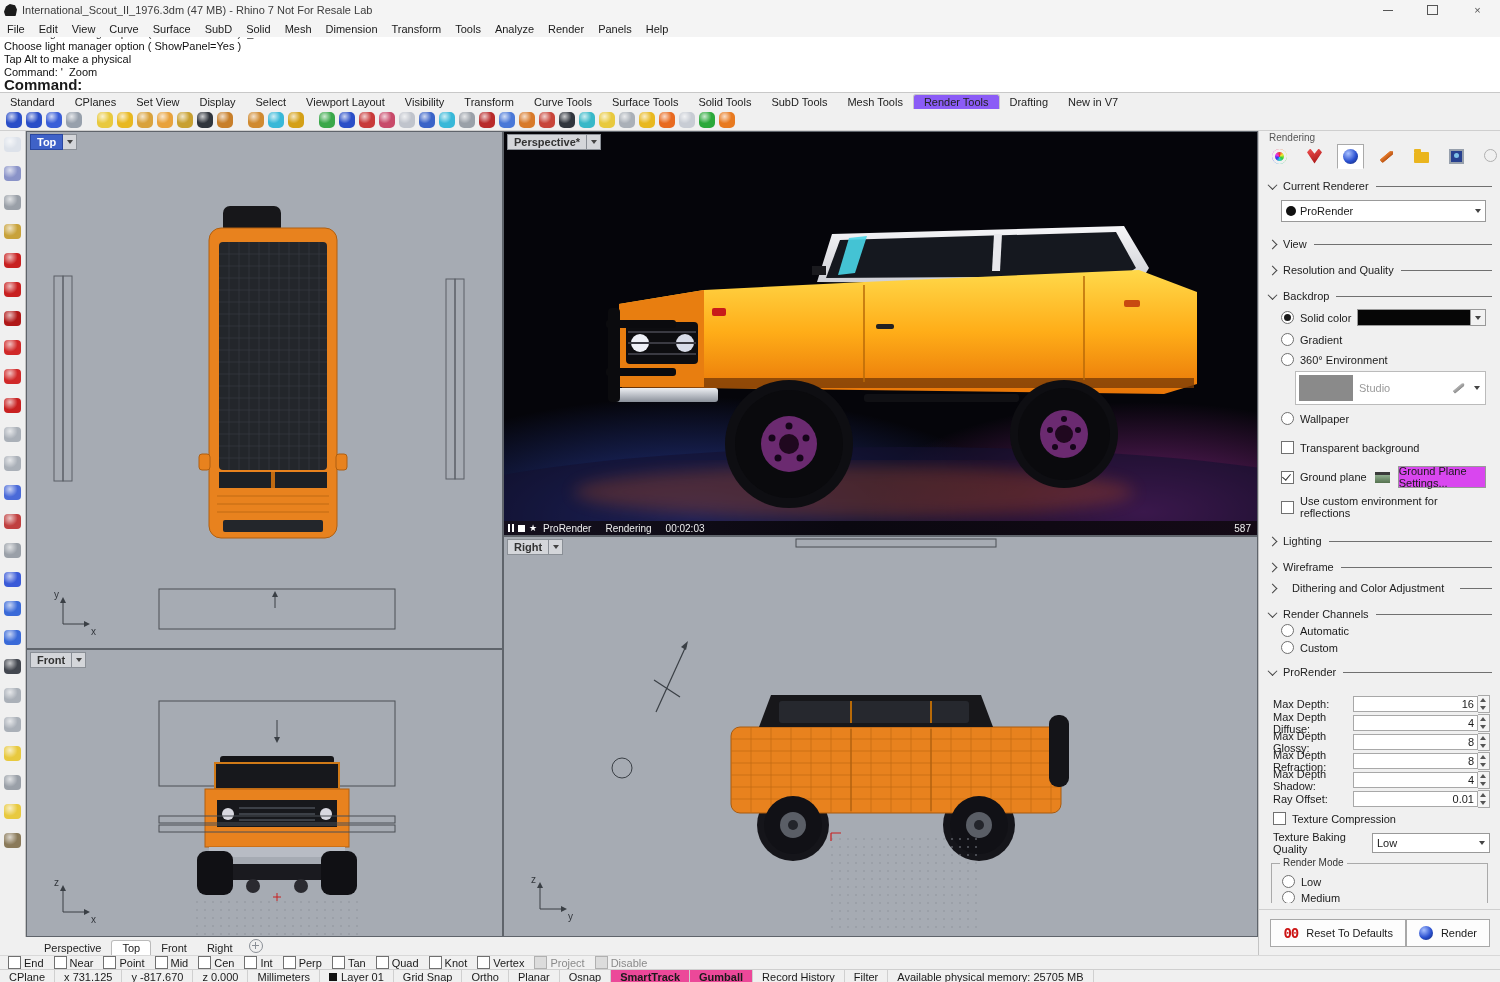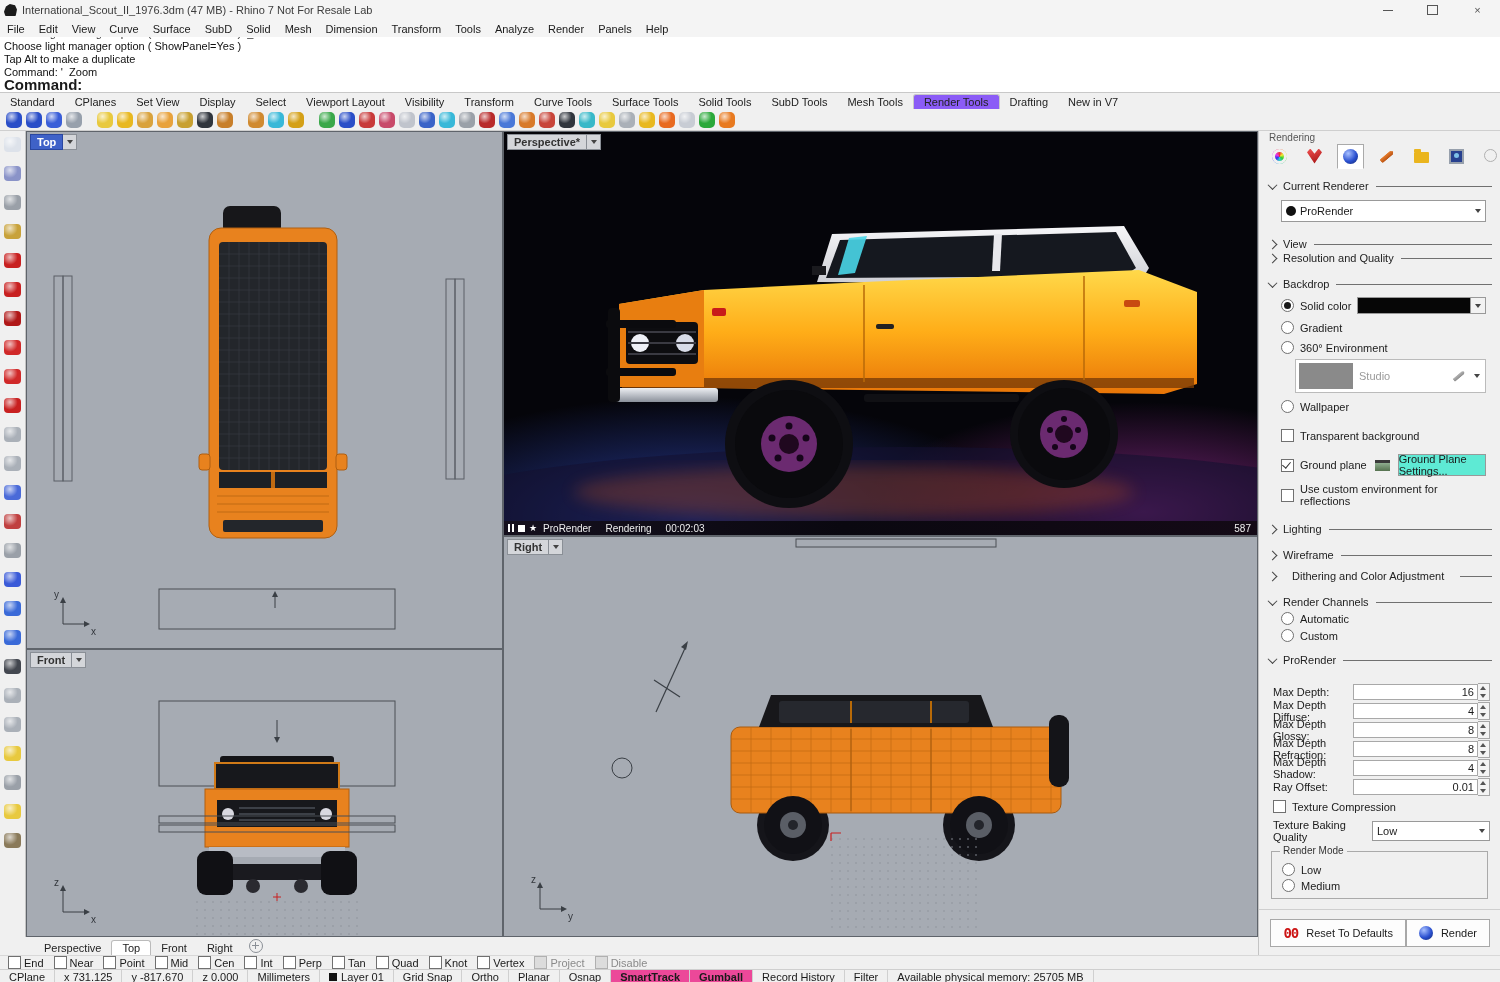--- a/index.html
+++ b/index.html
@@ -112,21 +112,21 @@
   .cbox{width:11px;height:11px;border:1px solid #707070;background:#fff;position:relative;flex:0 0 auto;}
   .chk .cbox::after,.cbox.chk::after{content:'';position:absolute;left:2px;top:0;width:4px;height:7px;
         border:1.6px solid #333;border-top:none;border-left:none;transform:rotate(40deg);}
   .swatchbox{flex:1;height:15px;background:#060606;border:1px solid #999;display:flex;justify-content:flex-end;align-items:center;}
   .swatchbox .ddcell{width:14px;height:100%;background:#f2f2f2;border-left:1px solid #999;display:flex;align-items:center;justify-content:center;}
   .envbox{display:flex;align-items:center;height:32px;background:#fff;border:1px solid #bbb;margin:5px 14px 0 36px;}
   .envswatch{width:54px;height:26px;background:#8a8a8a;margin:0 6px 0 3px;}
   .envname{flex:1;color:#9a9a9a;}
   .minipencil{width:14px;height:4px;background:linear-gradient(#b8b8b8,#8a8a8a);transform:rotate(-40deg);
       clip-path:polygon(0 0,85% 0,100% 50%,85% 100%,0 100%);margin-right:8px;}
-  .gpbtn{flex:1;height:20px;background:#5eead4;border:1px solid #999;display:flex;align-items:center;justify-content:center;}
+  .gpbtn{flex:1;height:20px;background:#d946ef;border:1px solid #999;display:flex;align-items:center;justify-content:center;}
   .gpicon{width:15px;height:11px;background:linear-gradient(#8fae8f,#55724f);border-top:3px solid #3a3a3a;box-sizing:border-box;margin:0 2px;flex:0 0 auto;}
   .numrow{display:flex;align-items:center;height:19px;margin:0 10px 0 14px;}
   .numrow .lbl{flex:1;}
   .numbox{width:120px;height:14px;border:1px solid #a8a8a8;background:#fff;display:flex;align-items:center;
           justify-content:flex-end;padding-right:3px;}
   .spin{width:11px;height:16px;border:1px solid #a8a8a8;border-left:none;background:#f4f4f4;display:flex;flex-direction:column;}
   .spin i{flex:1;position:relative;}
   .spin i.up::after{content:'';position:absolute;left:2px;top:2px;border:3px solid transparent;border-bottom:4px solid #555;border-top:none;}
   .spin i.dn::after{content:'';position:absolute;left:2px;top:2px;border:3px solid transparent;border-top:4px solid #555;border-bottom:none;}
   .bakingrow{display:flex;align-items:center;margin:6px 10px 0 14px;}
@@ -188,21 +188,21 @@
       <span class="menu-item" data-name="menu-item">Tools</span>
       <span class="menu-item" data-name="menu-item">Analyze</span>
       <span class="menu-item" data-name="menu-item">Render</span>
       <span class="menu-item" data-name="menu-item">Panels</span>
       <span class="menu-item" data-name="menu-item">Help</span>
     </div>
 
   <div class="cmdhist" data-name="command-history">
     <div class="line" data-name="command-history-line">Choose light manager option ( ShowPanel=Yes ): _Enter</div>
     <div class="line" data-name="command-history-line">Choose light manager option ( ShowPanel=Yes )</div>
-    <div class="line" data-name="command-history-line">Tap Alt to make a duplicate</div>
+    <div class="line" data-name="command-history-line">Tap Alt to make a physical</div>
     <div class="line" data-name="command-history-line">Command: '_Zoom</div>
   </div>
   <div class="cmdprompt" data-name="command-input">Command:</div>
 
   <div class="tabsrow" data-name="toolbar-tab-bar">
 
   <span class="ttab" data-name="toolbar-tab">Standard</span>
       <span class="ttab" data-name="toolbar-tab">CPlanes</span>
       <span class="ttab" data-name="toolbar-tab">Set View</span>
       <span class="ttab" data-name="toolbar-tab">Display</span>
@@ -632,21 +632,21 @@
           <span class="dtext">ProRender</span>
           <span class="tri"></span>
         </div>
 
         <div class="sech" style="margin-top:16px;" data-name="section-view">
           <span class="chev right"></span>
             <span class="txt">View</span>
             <span class="rule"></span>
         </div>
 
-        <div class="sech" style="margin-top:2px;" data-name="section-resolution">
+        <div class="sech" style="margin-top:14px;" data-name="section-resolution">
           <span class="chev right"></span>
             <span class="txt">Resolution and Quality</span>
             <span class="rule"></span>
         </div>
 
         <div class="sech" style="margin-top:14px;" data-name="section-backdrop">
           <span class="chev down"></span>
             <span class="txt">Backdrop</span>
             <span class="rule"></span>
         </div>

